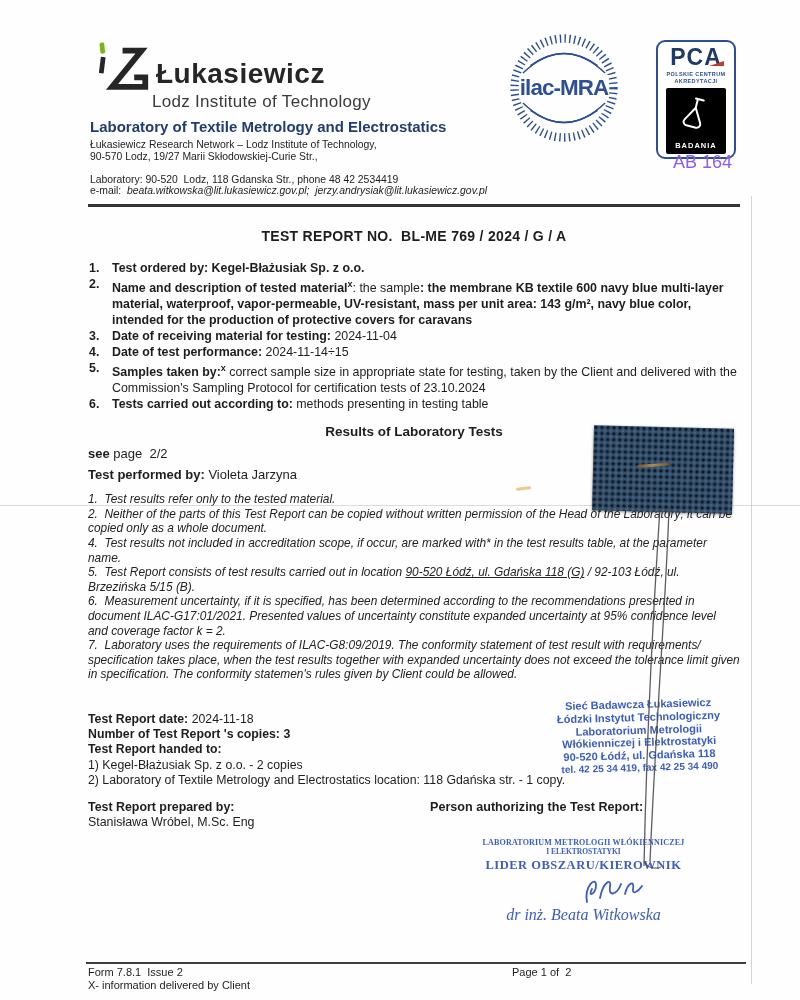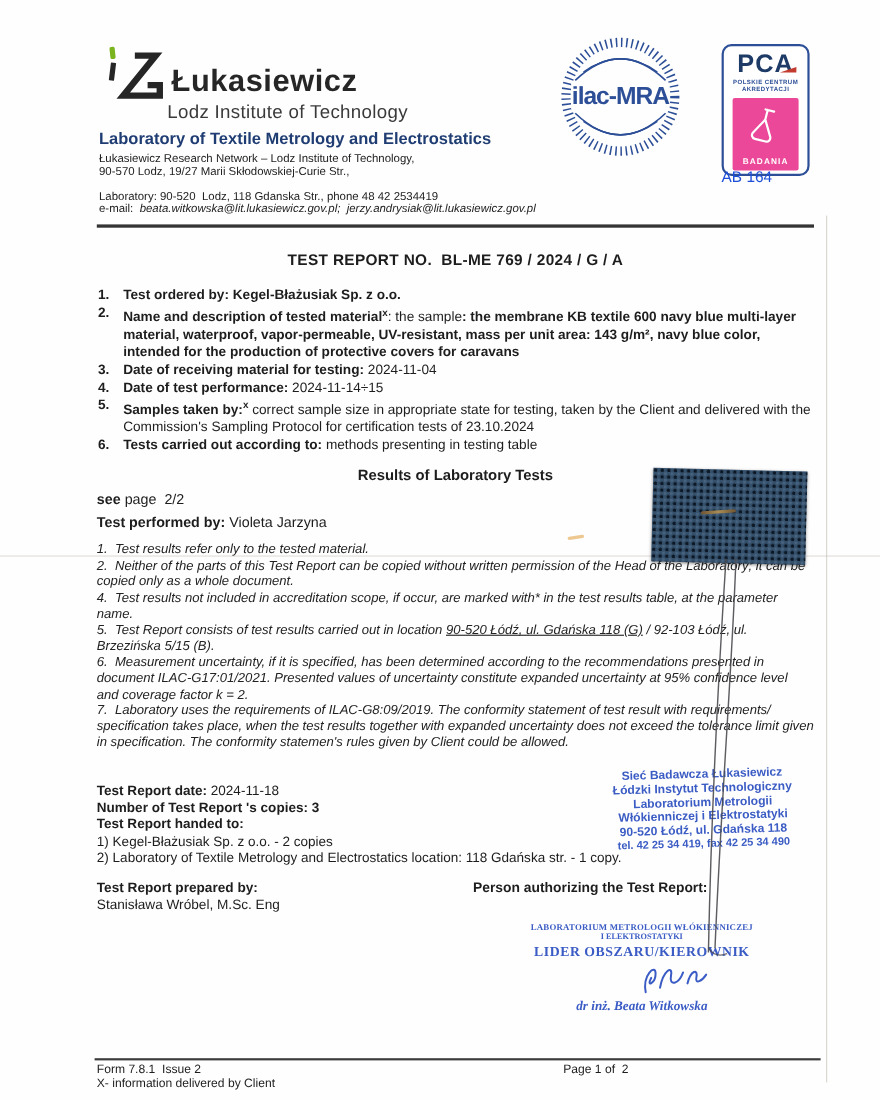--- a/index.html
+++ b/index.html
@@ -18,24 +18,24 @@
   .addr-0{top:139px}.addr-1{top:151px}.addr-2{top:162px}.addr-3{top:174px}
   .email-line{position:absolute;left:90px;top:185px;font-size:10.4px;color:#222;}
   .email-line .em{font-style:italic;}
   .header-rule{position:absolute;left:88px;top:204px;width:652px;height:2.5px;background:#343434;}
   
   .ilac{position:absolute;left:508px;top:32px;}
   .pca{position:absolute;left:656px;top:40px;width:72px;border:2px solid #2d4f97;border-radius:9px;background:#fff;text-align:center;padding:4px 2px 3px 2px;}
   .pca-abbr{font-size:23px;font-weight:800;color:#1e3a66;letter-spacing:1px;line-height:22px;position:relative;display:inline-block;}
   .pca-red{position:absolute;right:-2px;bottom:2px;width:0;height:0;border-left:15px solid transparent;border-bottom:5px solid #c23b2e;}
   .pca-small{font-size:5.5px;font-weight:700;color:#2d4f97;letter-spacing:.4px;line-height:6.5px;margin-top:2px;}
-  .pca-box{margin:4px auto 0 auto;width:60px;height:66px;background:#ec4899;border-radius:2px;position:relative;}
+  .pca-box{margin:4px auto 0 auto;width:60px;height:66px;background:#000000;border-radius:2px;position:relative;}
   .pca-box svg{position:absolute;left:14px;top:8px;}
   .badania{position:absolute;bottom:4px;width:100%;text-align:center;color:#fff;font-size:7.5px;font-weight:700;letter-spacing:1px;}
-  .ab-number{position:absolute;left:656px;top:152px;width:76px;text-align:left;font-size:14px;color:#1d4ed8;}
+  .ab-number{position:absolute;left:656px;top:152px;width:76px;text-align:right;font-size:18px;color:#8b5cf6;}
   
   .main{position:absolute;left:88px;top:228px;width:652px;}
   .doc-title{text-align:center;font-size:14px;font-weight:700;letter-spacing:.3px;}
   .list{margin-top:16px;font-size:12.4px;line-height:16px;}
   .item{position:relative;padding-left:24px;margin:0;}
   .num{position:absolute;left:1px;font-weight:700;}
   .b{font-weight:700;}
   .sup{font-size:9px;vertical-align:super;font-weight:700;}
   .block-line{display:block;}
   .results-heading{text-align:center;font-weight:700;font-size:13.5px;margin-top:12px;}
@@ -53,21 +53,21 @@
     color:#3b5cc4;font-weight:700;font-size:11px;line-height:12.8px;text-align:center;
   }
   .stamp-addr .s5{font-size:10px;}
   .prepared{position:absolute;left:88px;top:800px;font-size:12.4px;line-height:15px;}
   .authorizing{position:absolute;left:430px;top:800px;font-size:12.6px;font-weight:700;}
   .stamp-auth{position:absolute;left:476px;top:838px;width:215px;text-align:center;color:#3b5cc4;font-family:"Liberation Serif", serif;}
   .sa-1{font-size:8px;font-weight:700;letter-spacing:.2px;}
   .sa-2{font-size:7.5px;font-weight:700;}
   .sa-3{font-size:12.5px;font-weight:700;letter-spacing:.5px;margin-top:2px;}
   .sa-sig{margin:1px 0 0 60px;}
-  .sa-name{font-size:12px;font-weight:700;font-style:italic;margin-top:-4px;}
+  .sa-name{font-size:16px;font-weight:400;font-style:italic;margin-top:-4px;}
   
   .footer-rule{position:absolute;left:86px;top:962px;width:660px;height:1.6px;background:#3c3c3c;}
   .foot-form{position:absolute;left:88px;top:966px;font-size:11px;}
   .foot-note{position:absolute;left:88px;top:979px;font-size:11px;}
   .foot-page{position:absolute;left:512px;top:966px;font-size:11px;}
   
   .fabric{
     position:absolute;left:593px;top:427px;width:140px;height:85px;
     transform:rotate(1.4deg);z-index:40;
     background-color:#35506b;

